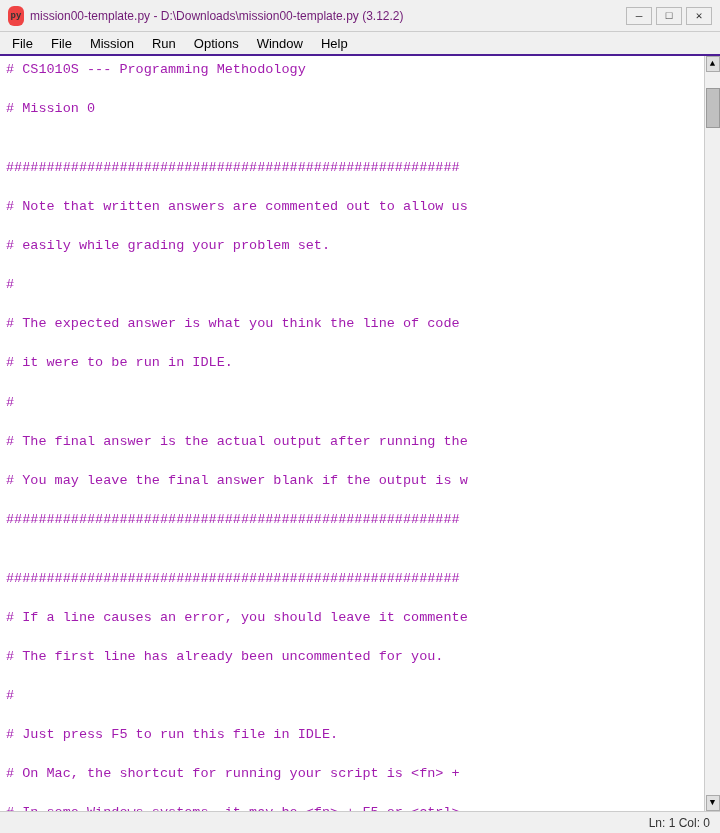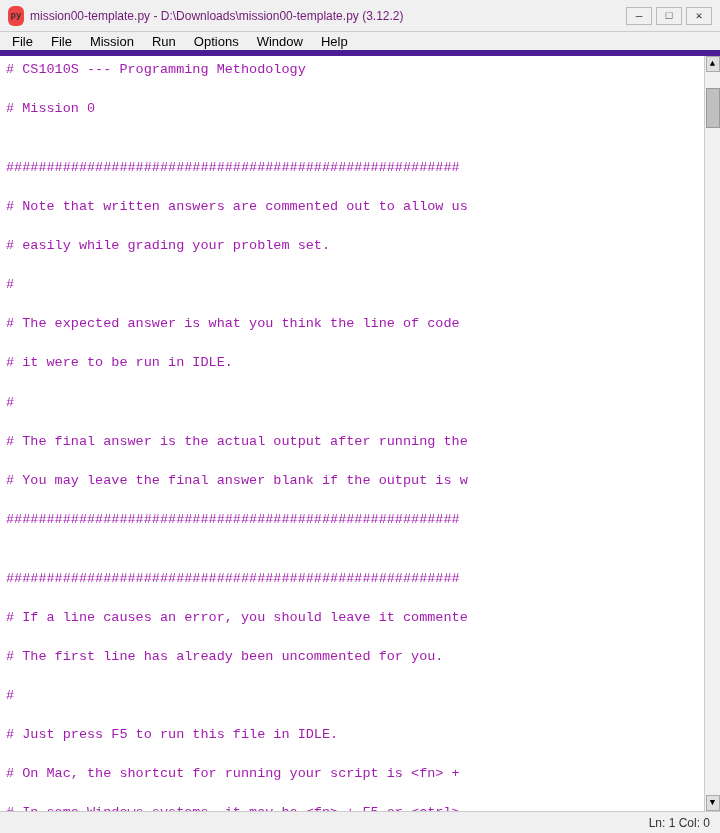--- a/index.html
+++ b/index.html
@@ -74,21 +74,21 @@
       background: #f0f0f0;
     }
 
     
     .menu-bar {
       background: #f0f0f0;
       height: 24px;
       display: flex;
       align-items: center;
       padding: 0 4px;
-      border-bottom: 6px solid #4c1d95;
+      border-bottom: 2px solid #4c1d95;
       gap: 2px;
     }
 
     .menu-item {
       padding: 2px 8px;
       font-size: 13px;
       font-family: 'Segoe UI', Arial, sans-serif;
       color: #000;
       cursor: pointer;
     }

